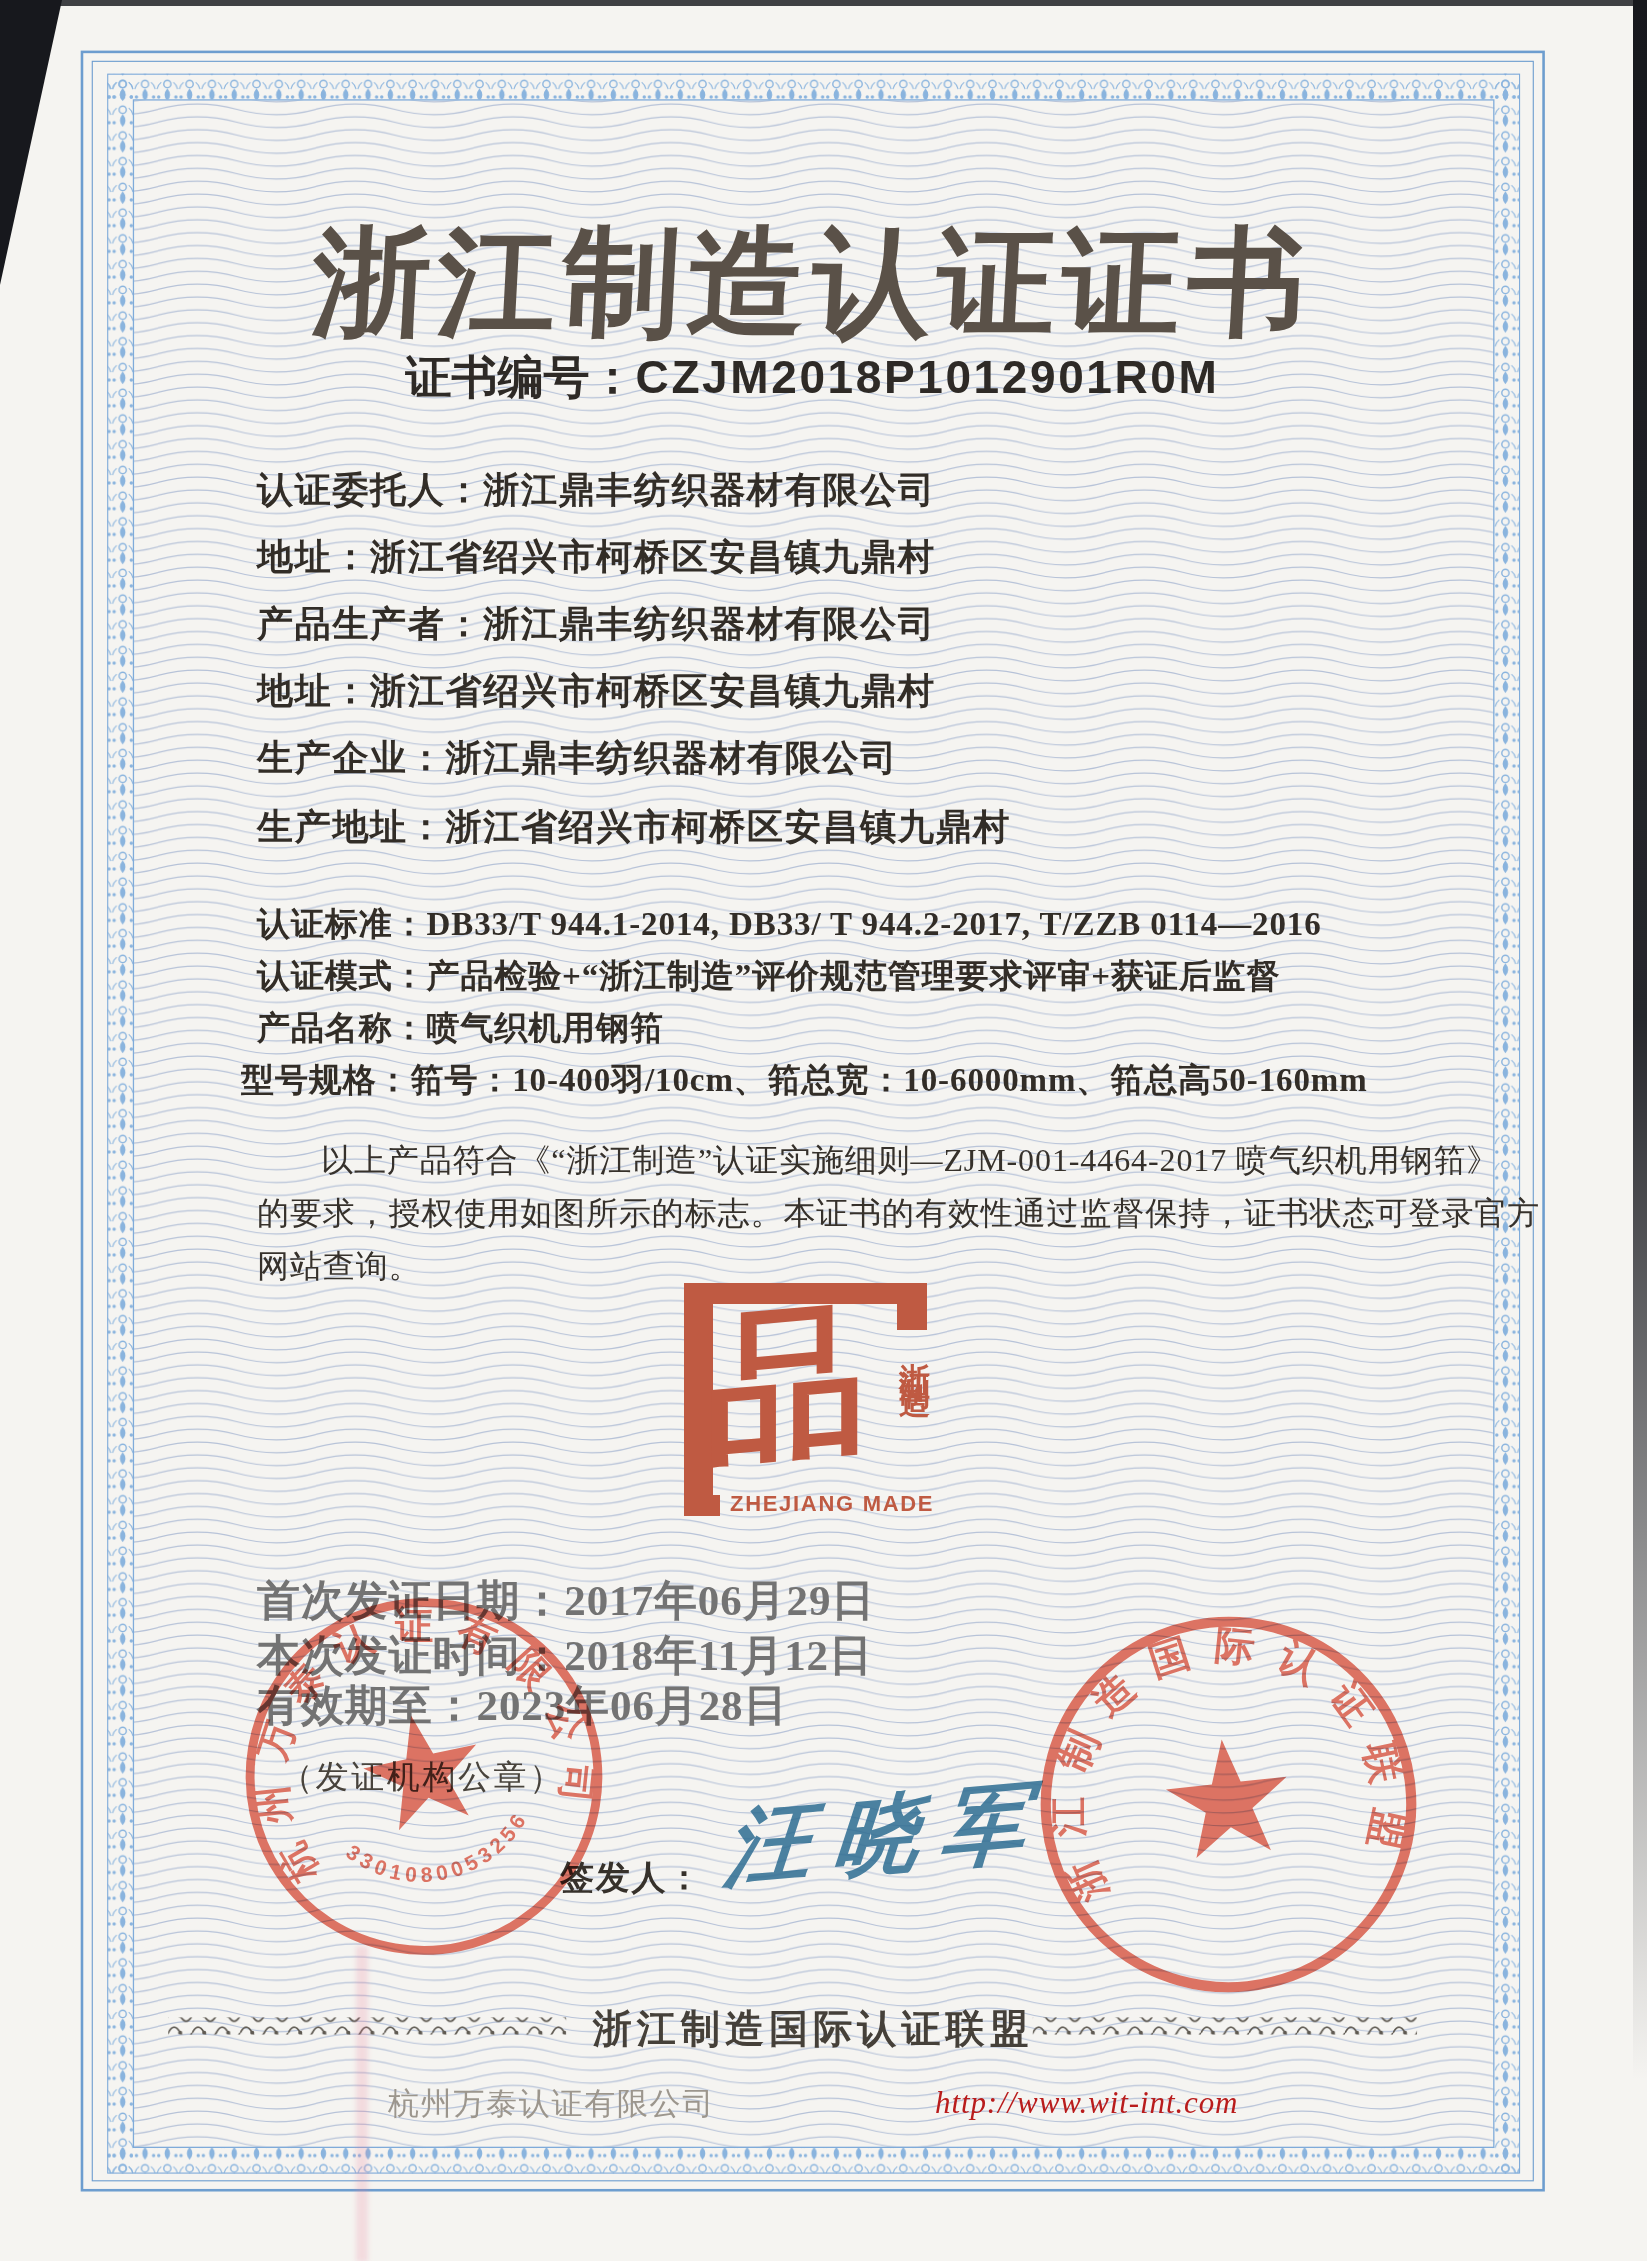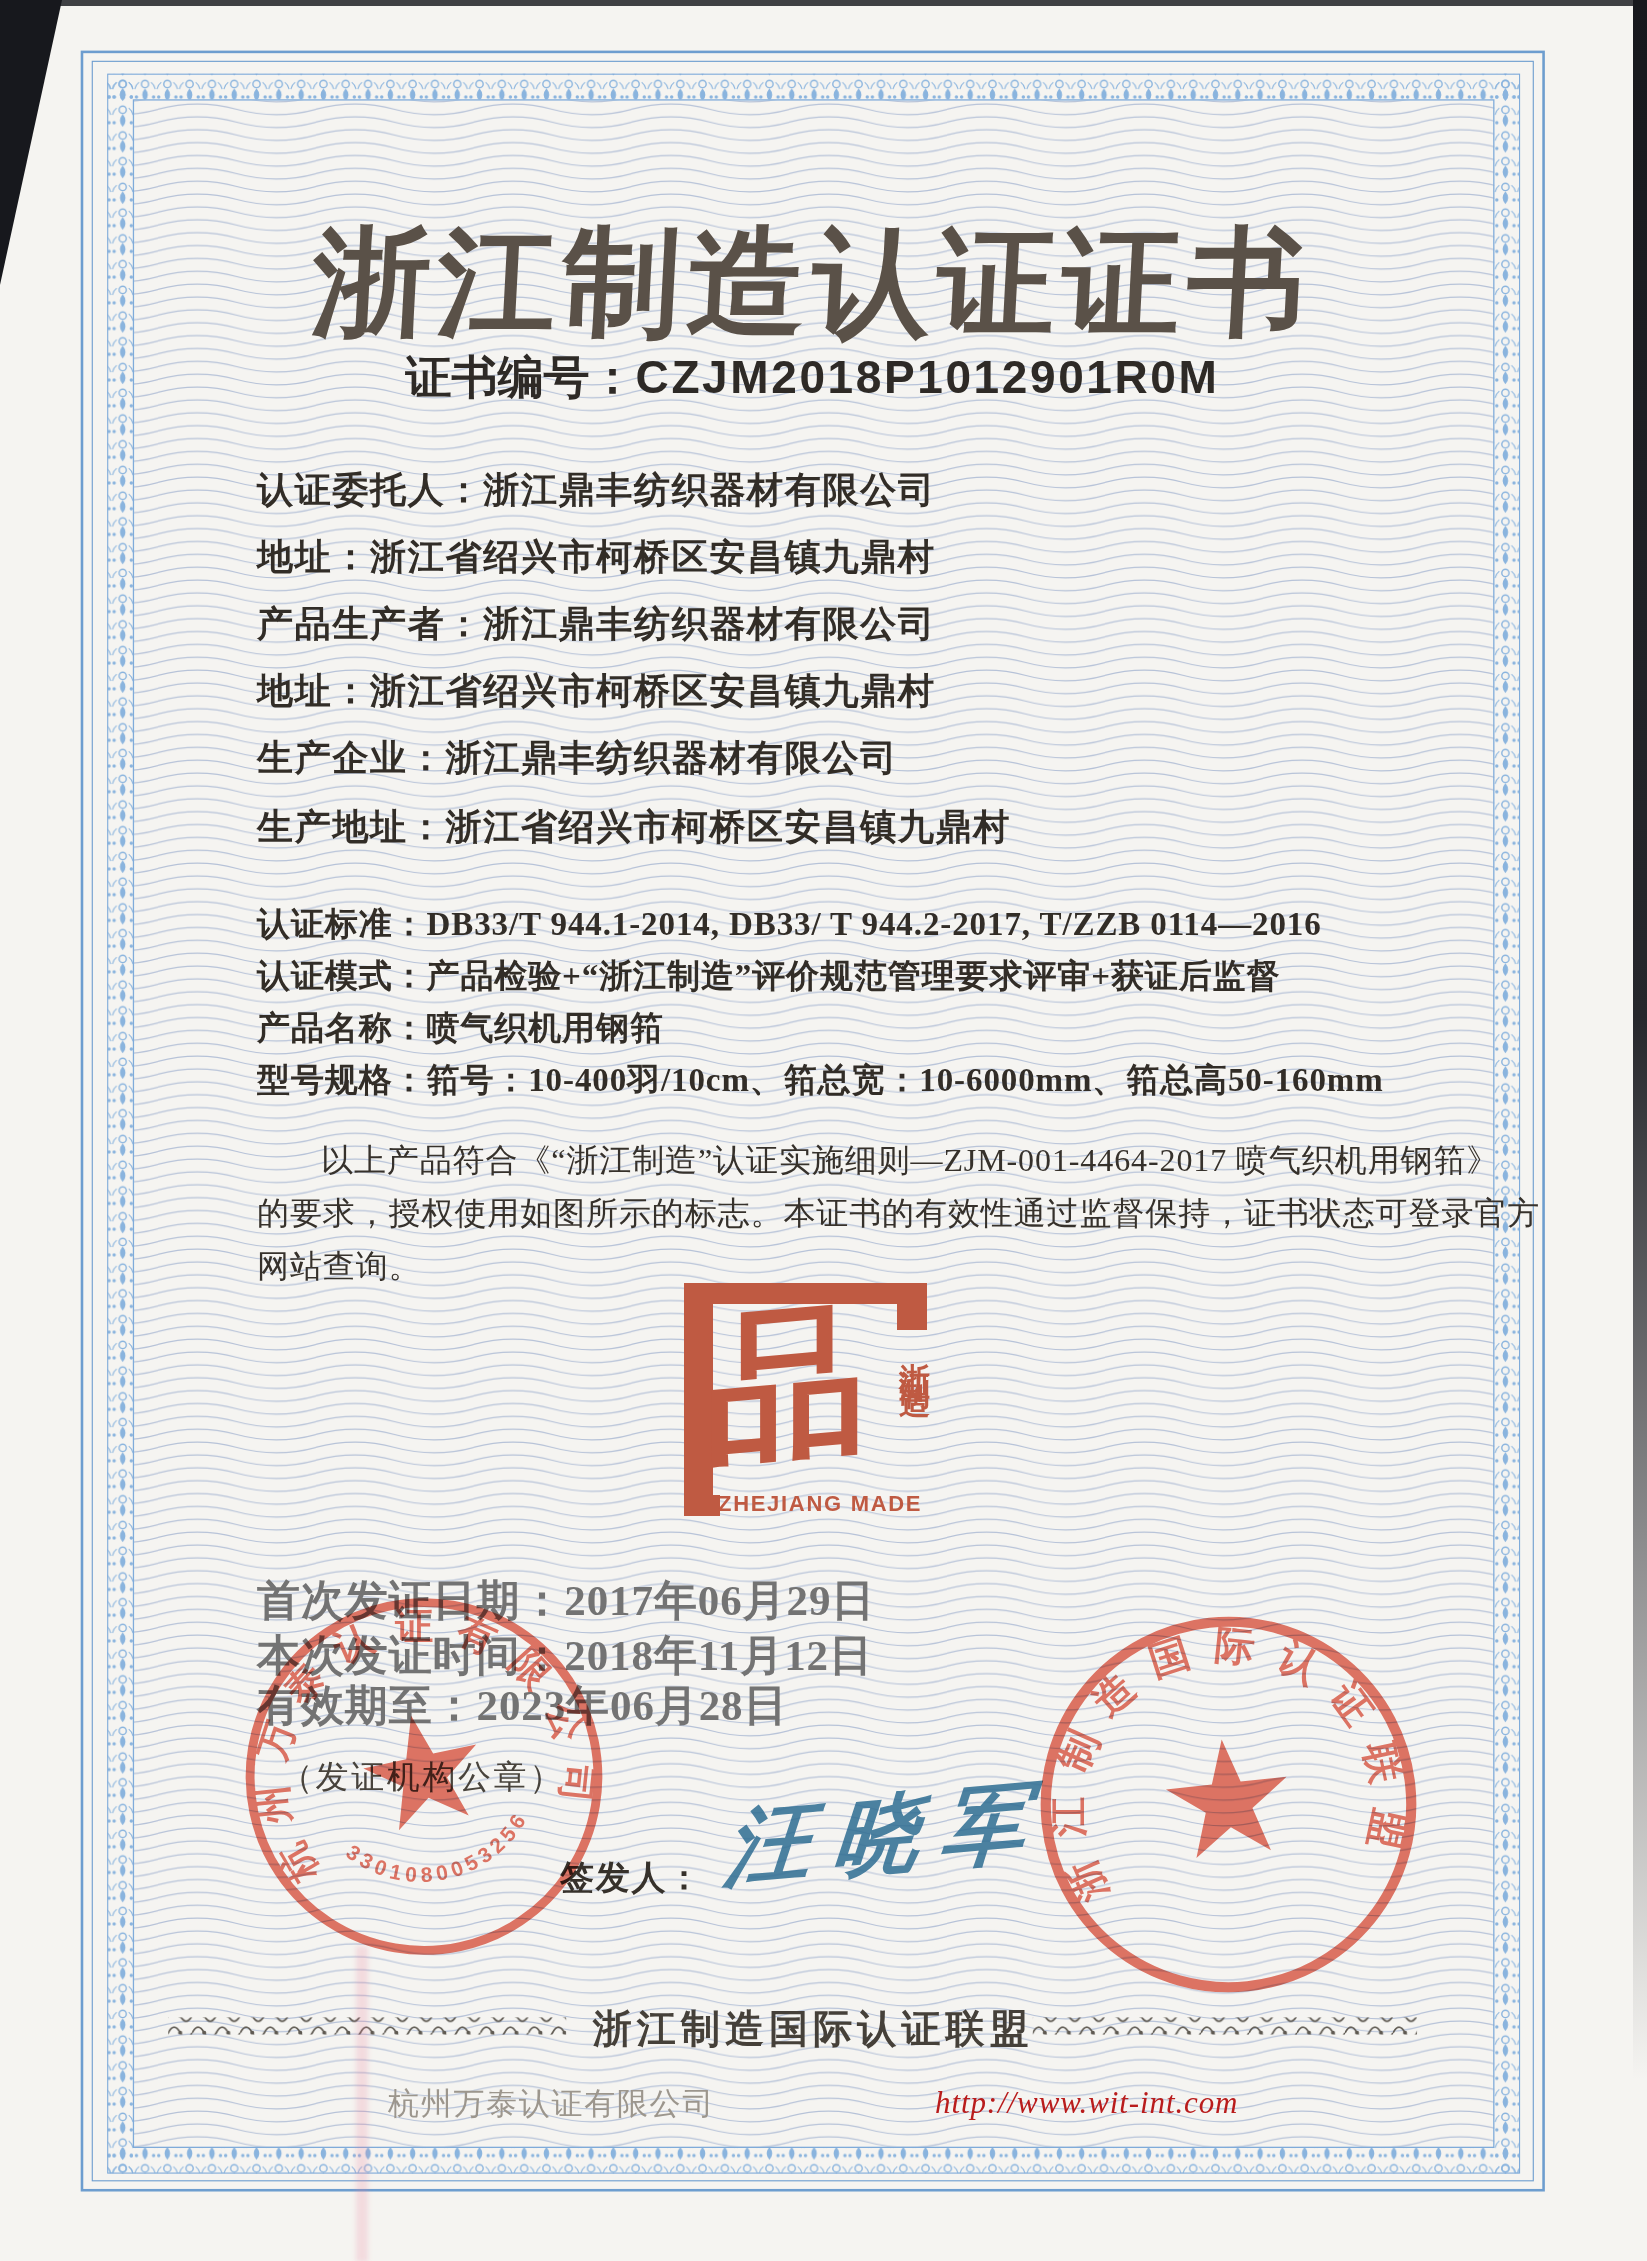--- a/index.html
+++ b/index.html
@@ -28,21 +28,21 @@
   .logo{left:684px;top:1283px;width:251px;height:237px;z-index:10;}
   .logo .bar{position:absolute;background:#bf5a42;}
   .logo-top{left:0;top:0;width:243px;height:20.6px;}
   .logo-corner{left:213px;top:0;width:30px;height:47px;}
   .logo-leftbar{left:0;top:0;width:29px;height:233px;}
   .logo-bstub{left:0;top:212px;width:36px;height:21.4px;}
   .logo-mark{position:absolute;left:22px;top:22px;font-size:161px;line-height:1;
       font-weight:700;color:#bf5a42;transform:rotate(-5deg) skewX(-5deg);}
   .logo-cn{position:absolute;left:209px;top:55px;writing-mode:vertical-rl;
       font-weight:700;font-size:31px;letter-spacing:7.7px;color:#bf5a42;}
-  .logo-en{position:absolute;left:34px;top:208px;
+  .logo-en{position:absolute;left:46px;top:208px;
       font-family:"Liberation Sans","DejaVu Sans",sans-serif;
       font-weight:700;font-size:22px;letter-spacing:1.7px;color:#bf5a42;white-space:nowrap;}
   
   .sig{left:725px;top:1777px;z-index:12;font-family:"DejaVu Serif","Liberation Serif",serif;
       font-style:italic;font-weight:600;font-size:86px;letter-spacing:22px;
       color:#2e6d92;opacity:.85;transform:rotate(-5deg) skewX(-10deg);}
   .stamp{position:absolute;mix-blend-mode:multiply;opacity:.8;z-index:20;}
   .stamp-left{left:238px;top:1585px;transform:rotate(-12deg);}
   .stamp-right{left:1032px;top:1609px;transform:rotate(-6deg);}
   
@@ -125,21 +125,21 @@
 
   <div class="abs spec-row textlayer" style="left:257px;top:902px;">
     <span>认证标准：</span><span>DB33/T 944.1-2014, DB33/ T 944.2-2017, T/ZZB 0114—2016</span>
   </div>
   <div class="abs spec-row textlayer" style="left:257px;top:954px;">
     <span>认证模式：</span><span>产品检验+“浙江制造”评价规范管理要求评审+获证后监督</span>
   </div>
   <div class="abs spec-row textlayer" style="left:257px;top:1006px;">
     <span>产品名称：</span><span>喷气织机用钢筘</span>
   </div>
-  <div class="abs spec-row textlayer" style="left:257px;top:1058px;">
+  <div class="abs spec-row textlayer" style="left:241px;top:1058px;">
     <span>型号规格：</span><span>筘号：10-400羽/10cm、筘总宽：10-6000mm、筘总高50-160mm</span>
   </div>
 
   <div class="abs statement-line textlayer" style="left:321px;top:1139px;">以上产品符合《“浙江制造”认证实施细则—ZJM-001-4464-2017 喷气织机用钢筘》</div>
   <div class="abs statement-line textlayer" style="left:257px;top:1192px;">的要求，授权使用如图所示的标志。本证书的有效性通过监督保持，证书状态可登录官方</div>
   <div class="abs statement-line textlayer" style="left:257px;top:1245px;">网站查询。</div>
 
   <div class="abs logo">
     <div class="bar logo-top"></div>
     <div class="bar logo-corner"></div>

